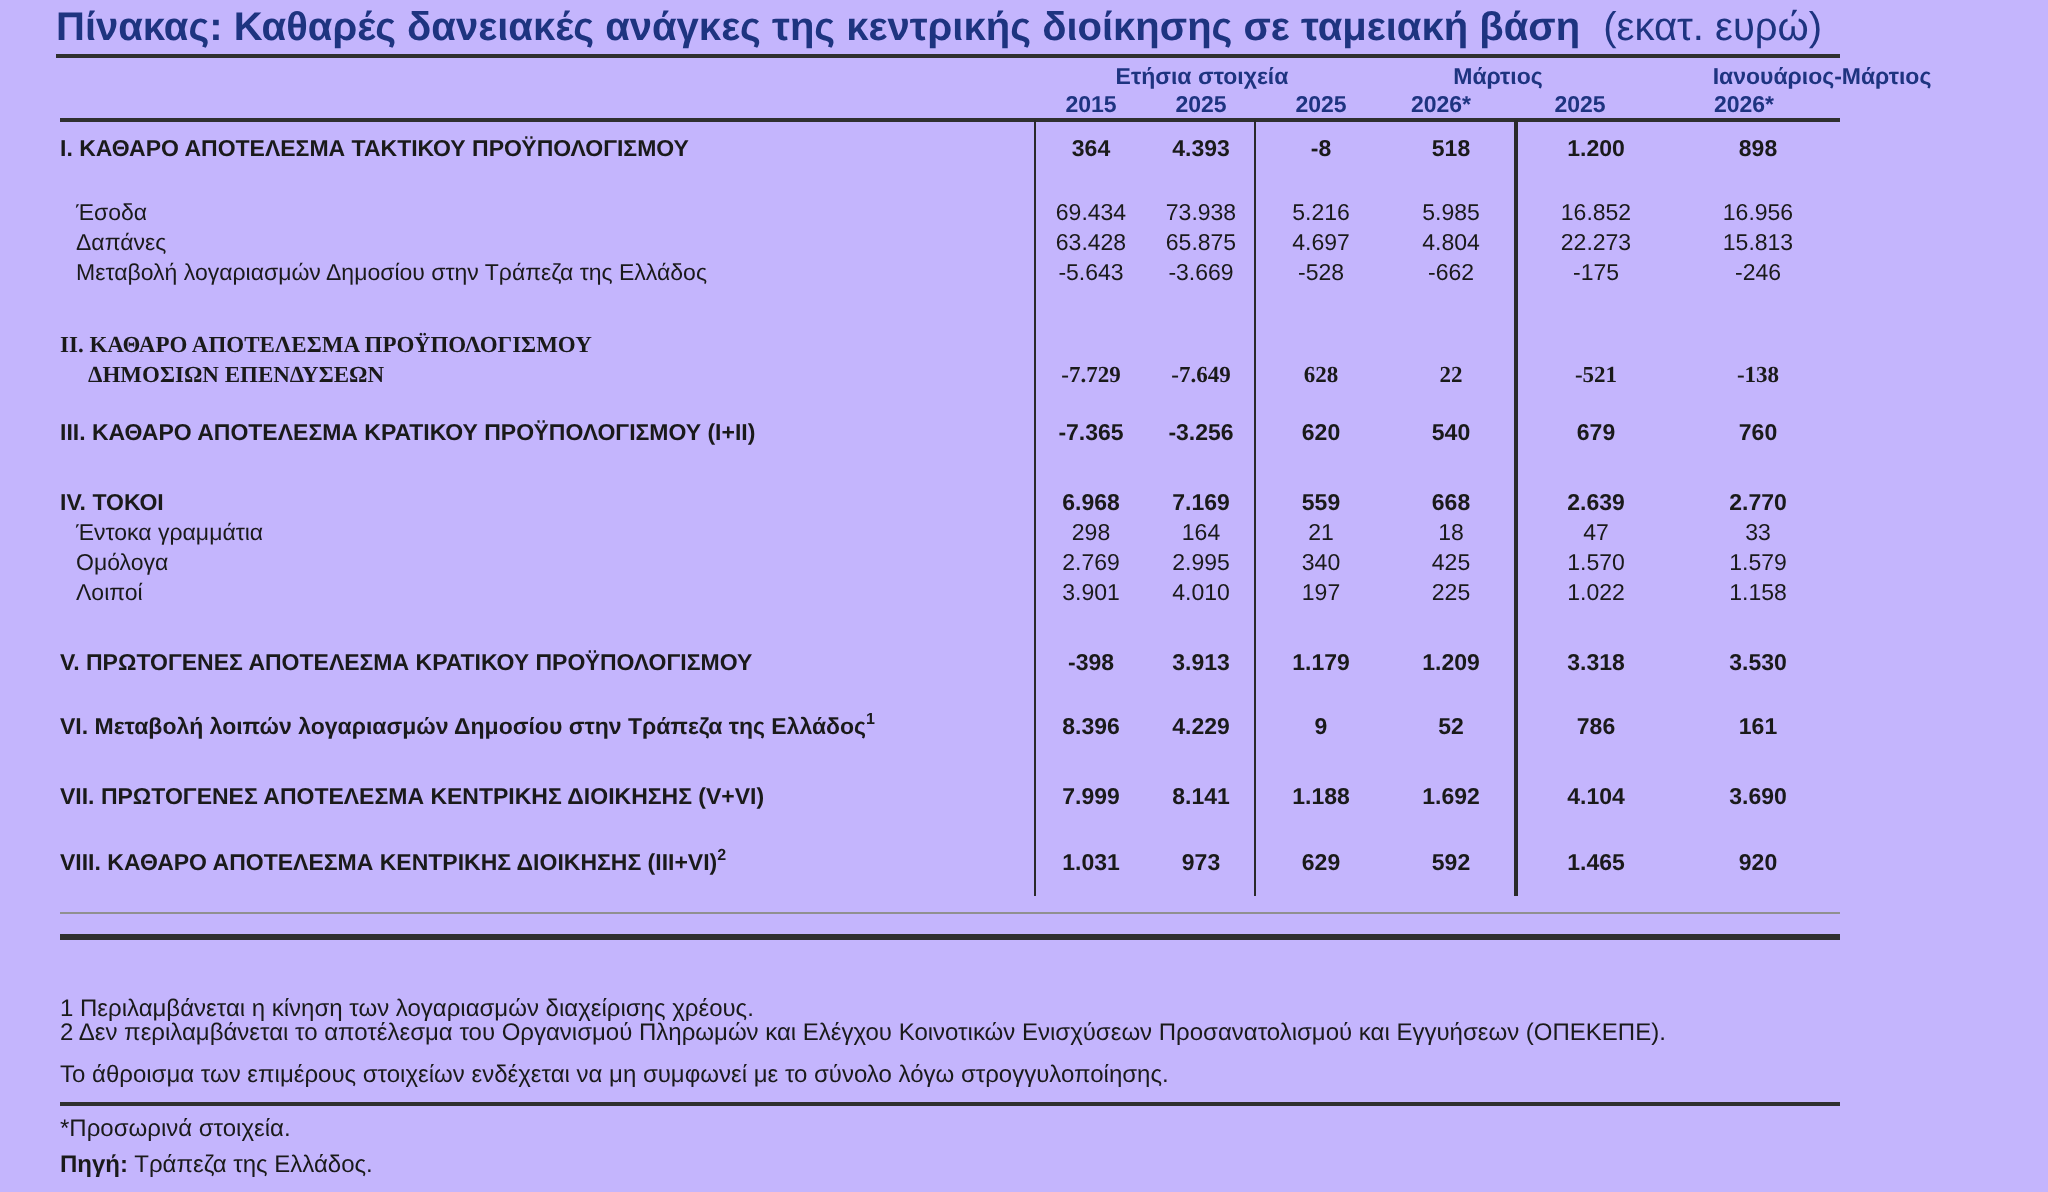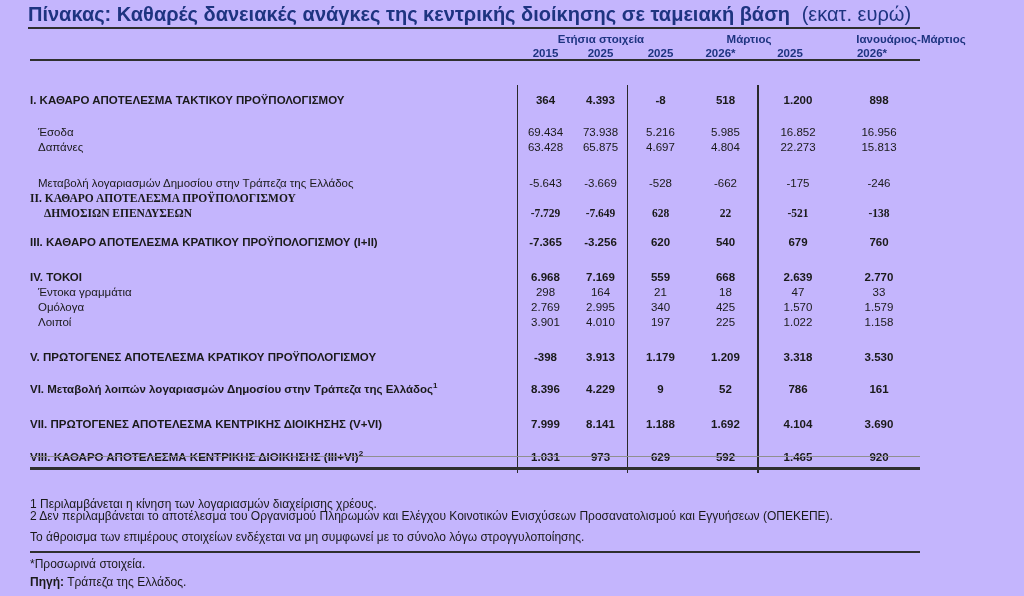--- a/index.html
+++ b/index.html
@@ -24,21 +24,21 @@
   .hdr-groups .g3{padding-right:24px;}
 
   .hdr-years{position:absolute;left:30px;top:46px;width:890px;display:grid;
              grid-template-columns:488px 55px 55px 65px 65px 80px 82px;
              font-size:11.5px;font-weight:bold;color:#1e3480;line-height:14px;}
   .hdr-years .y{text-align:center;}
   .hdr-years .y4{padding-right:10px;}
   .hdr-years .y5{padding-right:16px;}
   .hdr-years .y6{padding-right:14px;}
 
-  #table-body{position:absolute;left:30px;top:77px;width:890px;height:404px;}
+  #table-body{position:absolute;left:30px;top:52px;width:890px;height:404px;}
   .vline{position:absolute;top:8px;height:388px;width:1px;background:#2a2a2a;}
   #vline-1{left:487px;}
   #vline-2{left:597px;}
   #vline-3{left:727px;width:2px;}
 
   .row{position:absolute;left:0;width:890px;display:grid;
        grid-template-columns:488px 55px 55px 65px 65px 80px 82px;
        font-size:11.5px;line-height:15px;}
   .row.main,.row.main2{font-weight:bold;}
   .row .val{text-align:center;}
@@ -109,21 +109,21 @@
       </div>
       <div class="row sub" style="top: 63px;">
         <div class="lab">Δαπάνες</div>
         <div class="val">63.428</div>
         <div class="val">65.875</div>
         <div class="val">4.697</div>
         <div class="val">4.804</div>
         <div class="val">22.273</div>
         <div class="val">15.813</div>
       </div>
-      <div class="row sub" style="top: 78px; margin-top: 21px;">
+      <div class="row sub" style="top: 78px;">
         <div class="lab">Μεταβολή λογαριασμών Δημοσίου στην Τράπεζα της Ελλάδος</div>
         <div class="val">-5.643</div>
         <div class="val">-3.669</div>
         <div class="val">-528</div>
         <div class="val">-662</div>
         <div class="val">-175</div>
         <div class="val">-246</div>
       </div>
       <div class="row main2" style="top: 114px;">
         <div class="lab">

